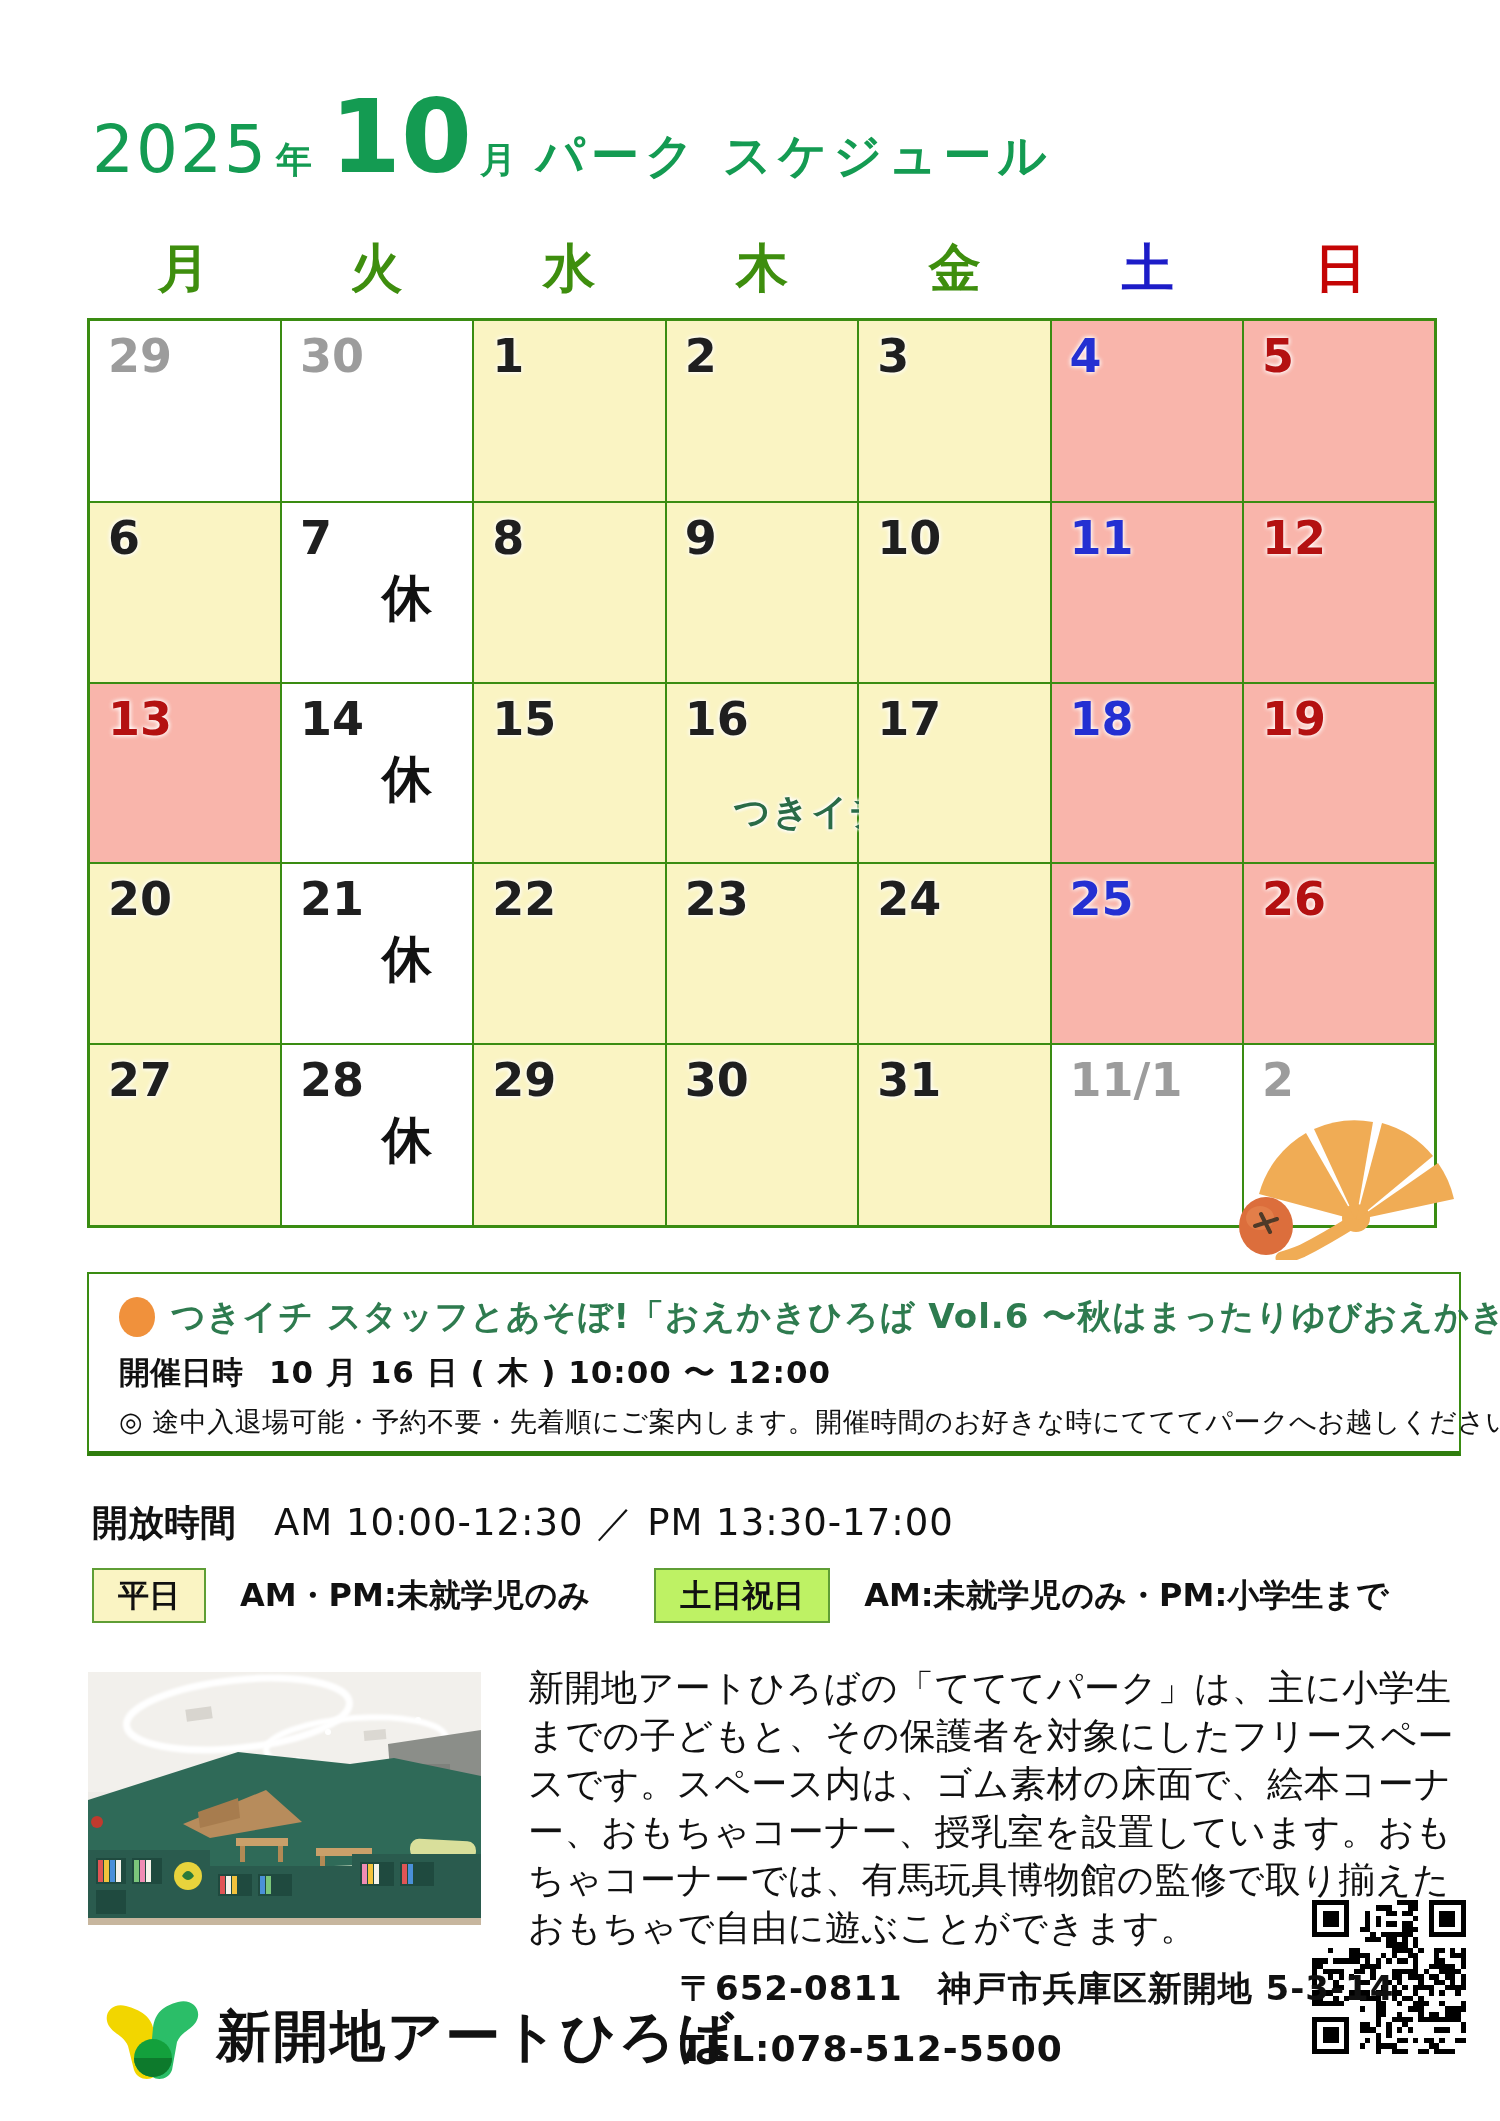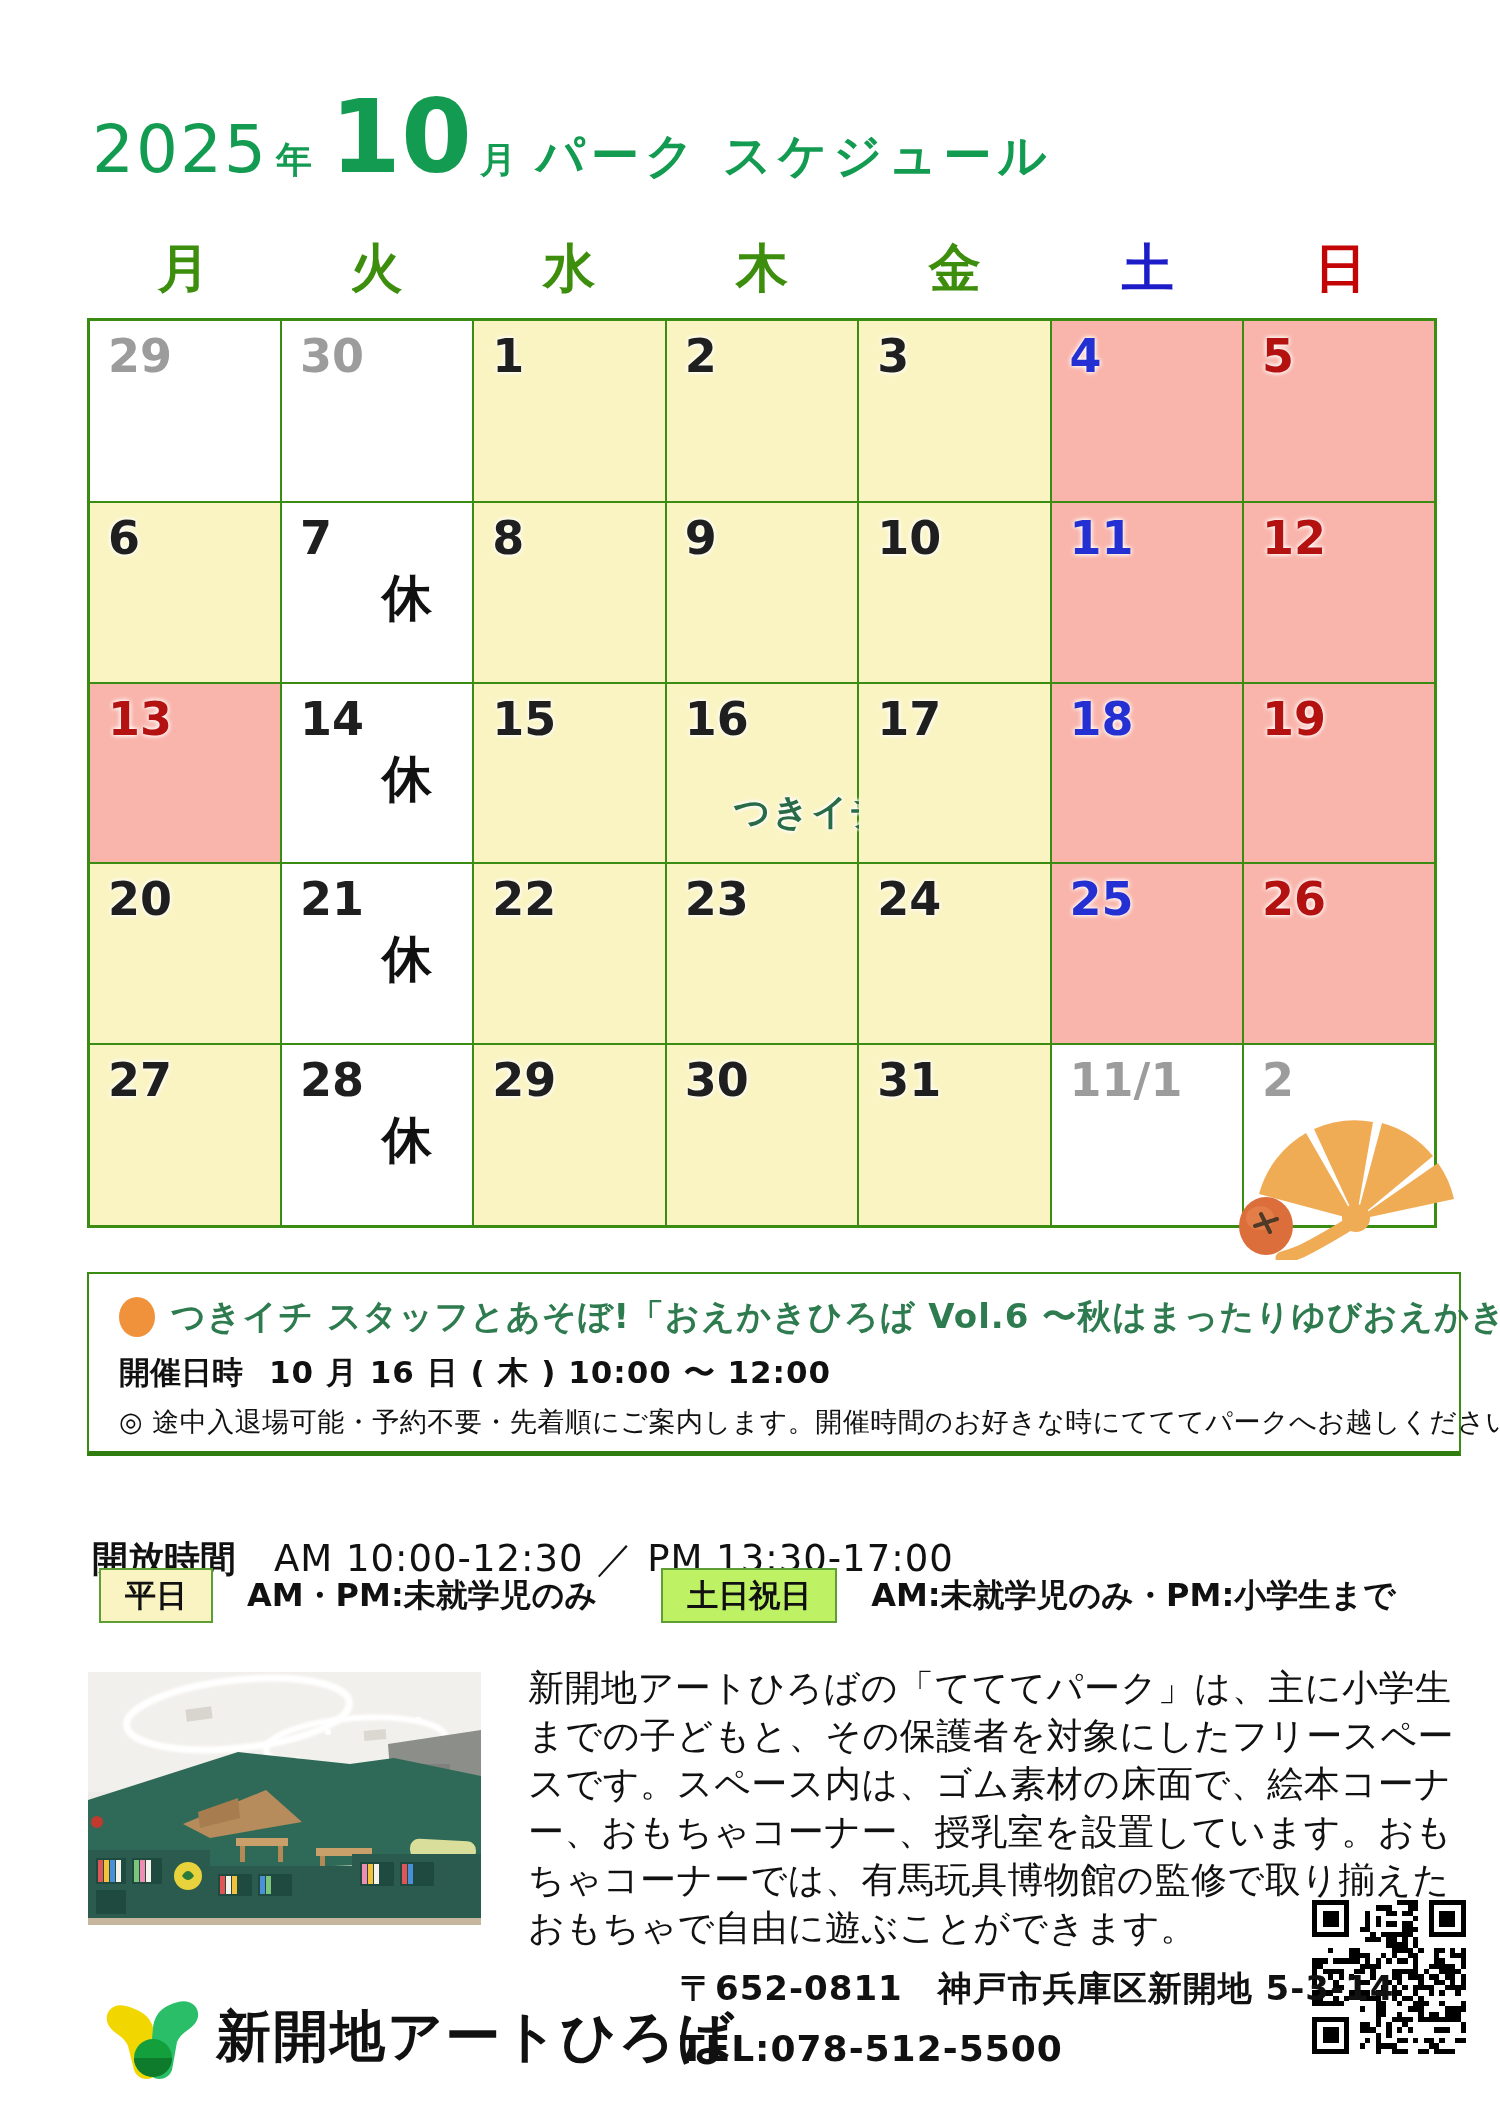--- a/index.html
+++ b/index.html
@@ -47,24 +47,24 @@
              border:2px solid #3A8C12;border-bottom:5px solid #2F7D0E;background:#fff;padding:20px 26px 0 30px;}
   .ev-line1{display:flex;align-items:center;}
   .ev-bullet{width:36px;height:40px;border-radius:50%;background:#F0913C;flex:0 0 auto;margin-right:16px;}
   .ev-title{font-size:34px;font-weight:800;color:#2E7B4F;letter-spacing:1px;white-space:nowrap;}
   .ev-line2{margin-top:12px;display:flex;align-items:baseline;}
   .ev-sched-label{font-size:31px;font-weight:800;color:#111;}
   .ev-sched-value{font-size:31px;font-weight:700;color:#111;margin-left:26px;letter-spacing:1px;}
   .ev-note{margin-top:10px;font-size:27px;color:#111;letter-spacing:0.5px;white-space:nowrap;}
 
   
-  .hours{position:absolute;top:1498px;left:92px;display:flex;align-items:center;margin-top:36px;}
+  .hours{position:absolute;top:1498px;left:92px;display:flex;align-items:center;}
   .hours-label{font-size:36px;font-weight:800;color:#111;}
   .hours-value{font-size:37px;font-weight:500;color:#111;margin-left:38px;letter-spacing:1px;}
-  .legend{position:absolute;top:1568px;left:99px;display:flex;align-items:center;}
+  .legend{position:absolute;top:1568px;left:92px;display:flex;align-items:center;}
   .badge{box-sizing:border-box;border:2px solid #5F9E35;font-size:31px;font-weight:600;color:#111;
          padding:10px 24px;line-height:1;}
   .badge-weekday{background:#FAF4C3;}
   .badge-weekend{background:#bef264;}
   .legend-text{font-size:32px;font-weight:600;color:#111;margin-left:34px;}
   .legend-gap{width:64px;}
 
   
   .photo{position:absolute;top:1672px;left:88px;width:393px;height:253px;overflow:hidden;}
   .about-text{position:absolute;top:1664px;left:528px;width:940px;font-size:36px;line-height:48px;

